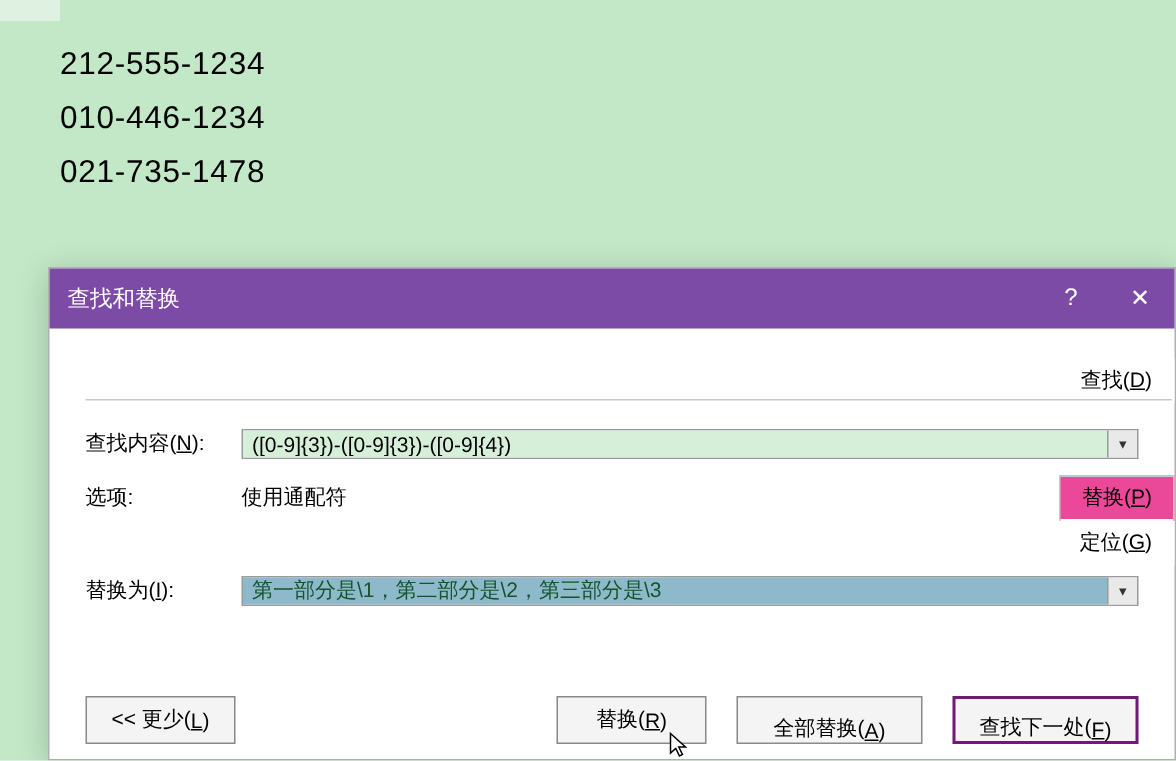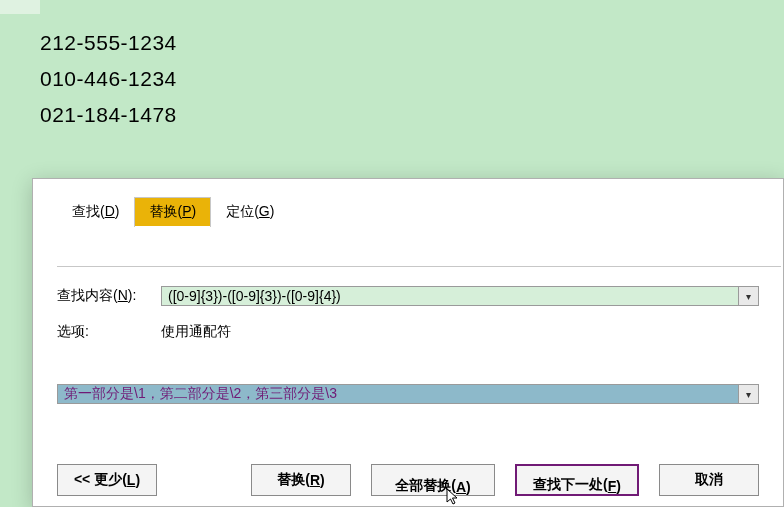--- a/index.html
+++ b/index.html
@@ -62,34 +62,36 @@
     justify-content: center;
     font-size: 16px;
     color: #fff;
     cursor: default;
   }
   .tabs-row {
     margin: 20px 0 0 24px;
     display: flex;
     align-items: flex-end;
     height: 28px;
+    flex-direction: column;
   }
   .tab {
     padding: 5px 14px 6px 14px;
     font-size: 14px;
     border: 1px solid transparent;
     border-bottom: none;
     background: #fff;
     cursor: default;
     position: relative;
   }
   .tab.active {
     border-color: #c7c7c7;
     z-index: 2;
-    background: #eab308;
+    background: #ec4899;
+    margin-top: 48px;
   }
   .tab .ul { text-decoration: underline; }
   .tabs-rule {
     position: absolute;
     left: 24px;
     right: 2px;
     top: 87px;
     height: 1px;
     background: #c7c7c7;
   }
@@ -127,21 +129,21 @@
     flex: 1;
     border: none;
     outline: none;
     padding: 0 6px;
     font-size: 14px;
     font-family: inherit;
     background: #d6efd9;
   }
   .combo-input.sel {
     background: #8db9ca;
-    color: #701a75;
+    color: #14532d;
   }
   .combo-btn {
     width: 20px;
     background: #e9e9e9;
     border-left: 1px solid #9a9a9a;
     display: flex;
     align-items: center;
     justify-content: center;
     font-size: 10px;
     color: #333;
@@ -163,21 +165,20 @@
     height: 32px;
     min-width: 100px;
     padding: 0 14px;
     border: 1px solid #8a8a8a;
     background: #f4f4f4;
     display: flex;
     align-items: center;
     justify-content: center;
     font-size: 14px;
     cursor: default;
-    font-weight: bold;
   }
   .btn .ul { text-decoration: underline; }
   .btn.focus {
     border: 2px solid #701a75;
     padding: 0 13px;
     height: 32px;
   }
   .button-row .grow { flex: 1; }
   .button-row .wide { min-width: 124px; align-items: flex-end; }
   .cursor-arrow {
@@ -188,25 +189,31 @@
   }
 </style>
 </head>
 <body>
 
 <div class="doc-bg">
   <div class="doc-marker"></div>
   <div class="doc-content">
     <div>212-555-1234</div>
     <div>010-446-1234</div>
-    <div>021-184-1478</div>
+    <div>021-735-1478</div>
   </div>
 </div>
 
 <div class="dialog">
+  <div class="titlebar">
+    <span>查找和替换</span>
+    <span class="spacer"></span>
+    <span class="tb-btn">?</span>
+    <span class="tb-btn">✕</span>
+  </div>
 
   <div class="tabs-row">
     <div class="tab">
       <span>查找(</span><span class="ul">D</span><span>)</span>
     </div>
     <div class="tab active">
       <span>替换(</span><span class="ul">P</span><span>)</span>
     </div>
     <div class="tab">
       <span>定位(</span><span class="ul">G</span><span>)</span>
@@ -229,20 +236,23 @@
     </div>
 
     <div class="form-row">
       <div class="form-label">选项:</div>
       <div class="options-val">使用通配符</div>
     </div>
 
     <div style="height:26px"></div>
 
     <div class="form-row">
+      <div class="form-label">
+        <span>替换为(</span><span class="ul">I</span><span>):</span>
+      </div>
       <div class="combo">
         <input class="combo-input sel" value="第一部分是\1，第二部分是\2，第三部分是\3" style="">
         <div class="combo-btn">
           <span>▾</span>
         </div>
       </div>
     </div>
 
   </div>
 
@@ -261,19 +271,18 @@
     <div class="btn wide">
       <span>全部替换(</span>
         <span class="ul">A</span>
         <span>)</span>
     </div>
     <div class="btn focus wide">
       <span>查找下一处(</span>
         <span class="ul">F</span>
         <span>)</span>
     </div>
-    <div class="btn">取消</div>
   </div>
 </div>
 
 <svg class="cursor-arrow" width="16" height="18">
   <path d="M1 1 L1 14 L4.5 11 L7 16 L9 15 L6.5 10 L11 10 Z" fill="#fff" stroke="#000" stroke-width="1"></path>
 </svg>
 
 </body></html>

